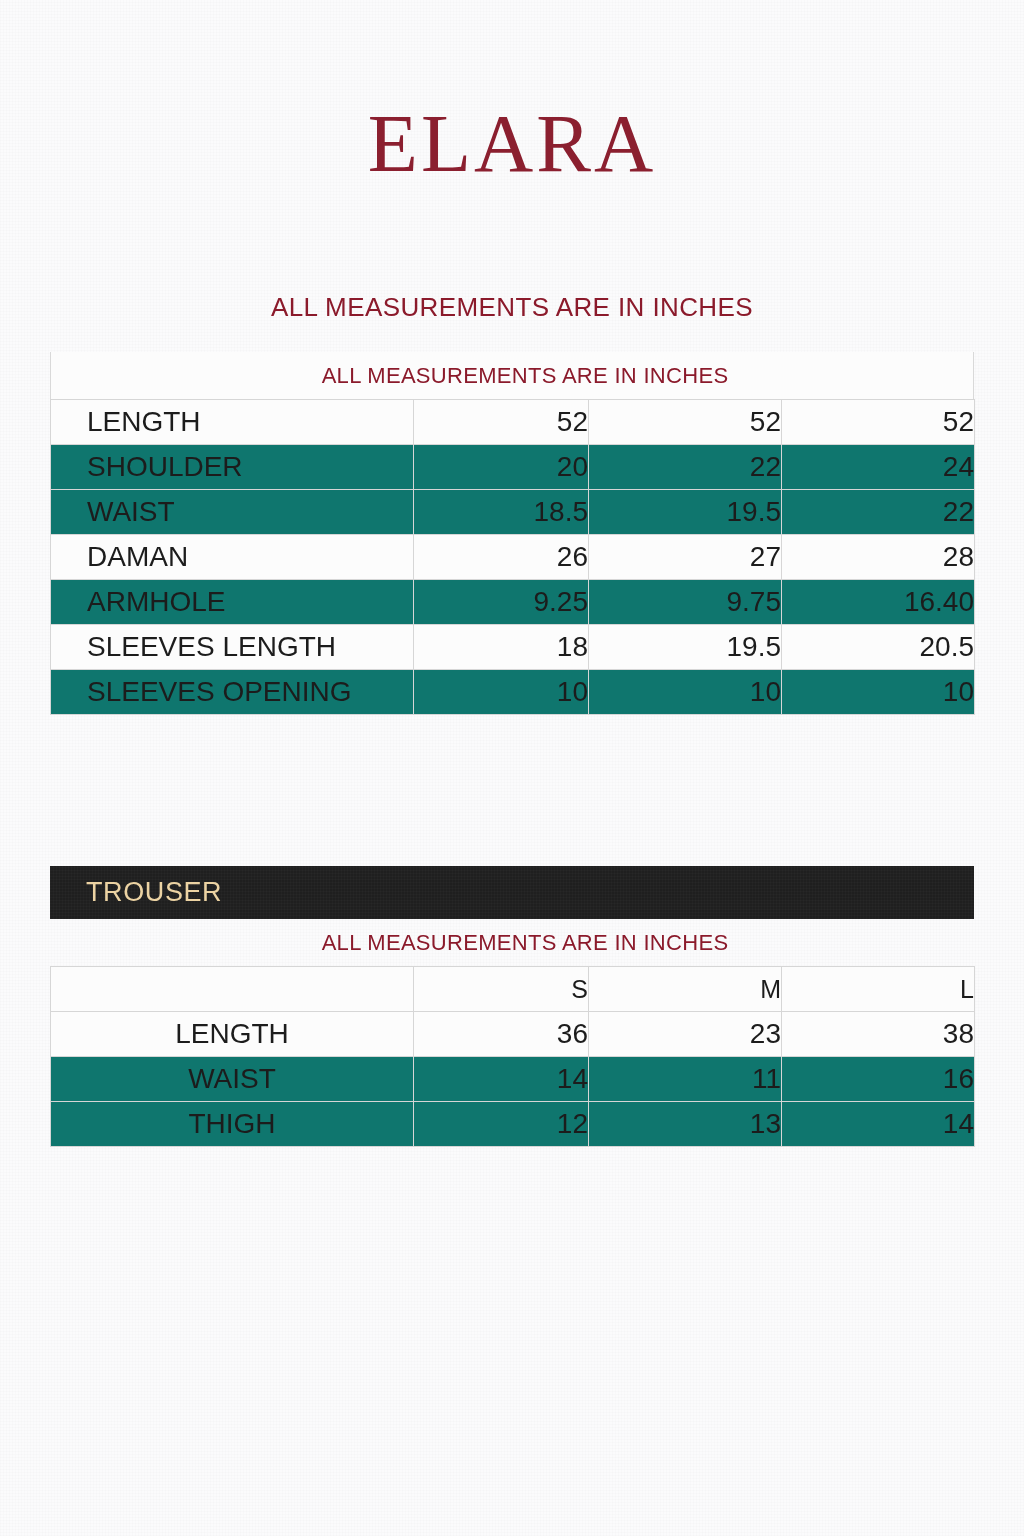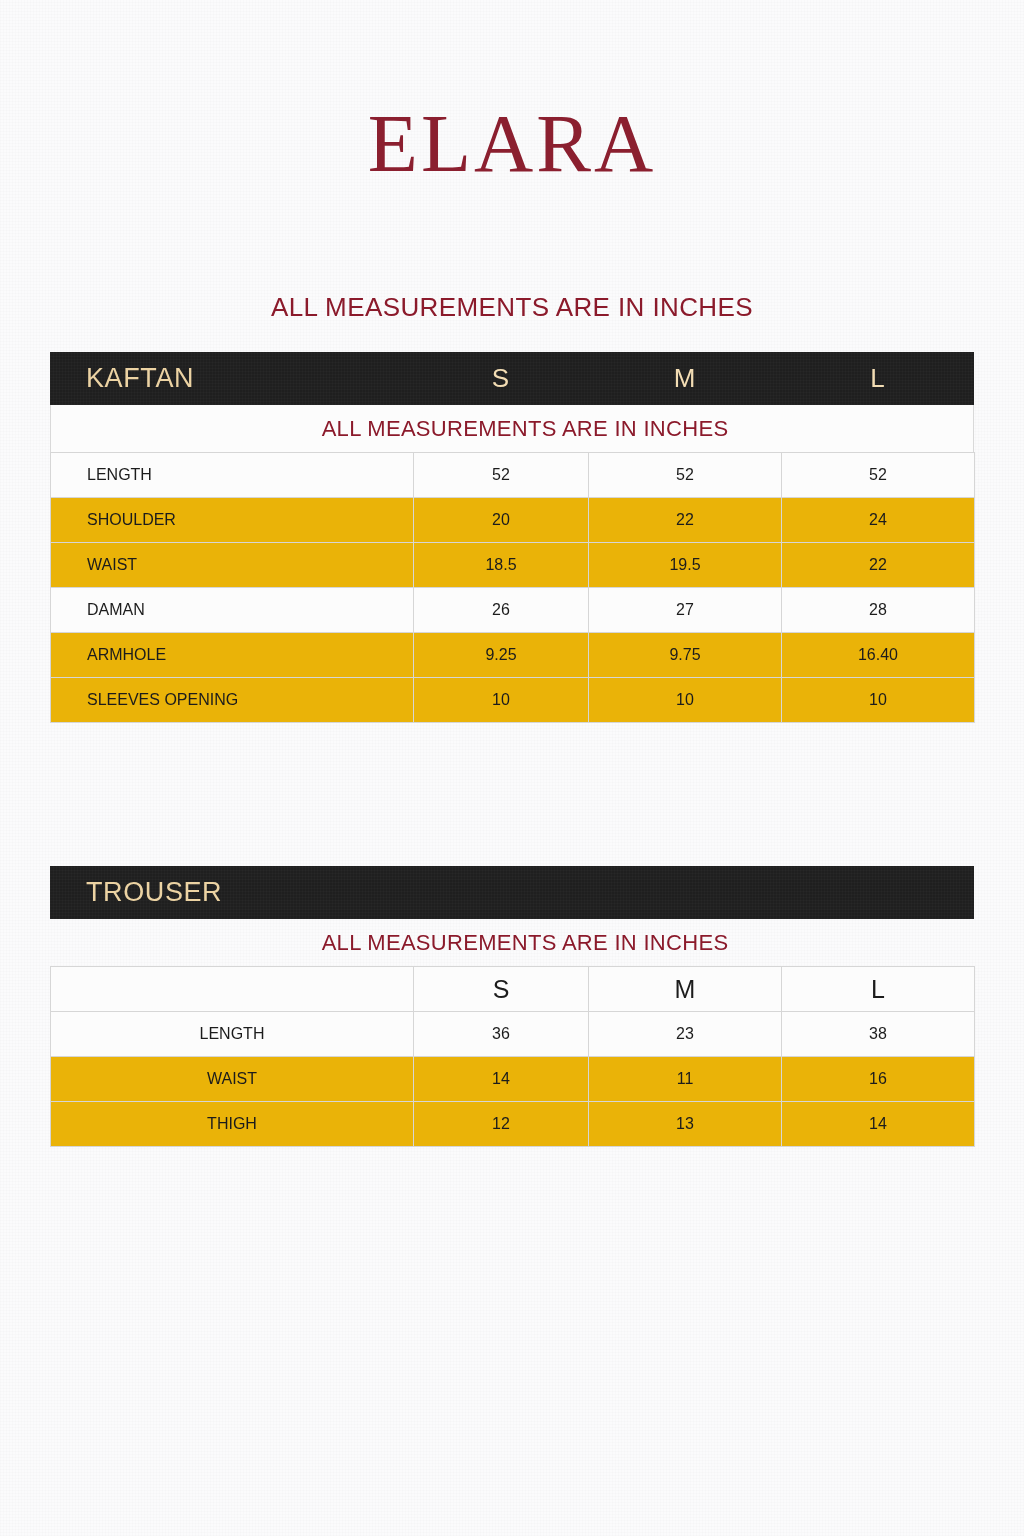--- a/index.html
+++ b/index.html
@@ -122,62 +122,56 @@
   table.size-table {
     width: 100%;
     border-collapse: collapse;
     table-layout: fixed;
     background: #fcfcfc;
   }
   table.size-table td,
   table.size-table th {
     border: 1px solid #d6d6d6;
     height: 45px;
-    font-size: 16px;
+    font-size: 28px;
     font-weight: normal;
     color: #1c1c1c;
     padding: 0;
     box-sizing: border-box;
   }
   table.size-table .lbl-left {
     text-align: left;
     padding-left: 36px;
   }
   table.size-table .lbl-center {
     text-align: center;
   }
   table.size-table .val {
-    text-align: center;
-  }
-  table.size-table tr.shaded td { background: #eab308; }
+    text-align: right;
+  }
+  table.size-table tr.shaded td { background: #0f766e; }
   table.size-table tr.plain td { background: #fcfcfc; }
   table.size-table tr.hdr th { background: #fcfcfc; font-size: 25px; }
 
   col.c-label { width: 363px; }
   col.c-s { width: 175px; }
   col.c-m { width: 193px; }
   col.c-l { width: 193px; }
 </style>
 </head>
 <body>
 
 <div class="page">
 
   <div class="brand">ELARA</div>
 
   <div class="page-subtitle">ALL MEASUREMENTS ARE IN INCHES</div>
 
   <div class="table-block" id="kaftan-block">
 
-    <div class="band">
-      <div class="band-title">KAFTAN</div>
-      <div class="band-size">S</div>
-      <div class="band-size wide">M</div>
-      <div class="band-size wide">L</div>
-    </div>
 
     <div class="sub-note bordered">
       <span class="note-inner">ALL MEASUREMENTS ARE IN INCHES</span>
     </div>
 
     <table class="size-table">
       <colgroup>
         <col class="c-label">
           <col class="c-s">
           <col class="c-m">
@@ -206,20 +200,26 @@
           <td class="lbl-left">DAMAN</td>
           <td class="val">26</td>
           <td class="val">27</td>
           <td class="val">28</td>
         </tr>
         <tr class="shaded">
           <td class="lbl-left">ARMHOLE</td>
           <td class="val">9.25</td>
           <td class="val">9.75</td>
           <td class="val">16.40</td>
+        </tr>
+        <tr class="plain">
+          <td class="lbl-left">SLEEVES LENGTH</td>
+          <td class="val">18</td>
+          <td class="val">19.5</td>
+          <td class="val">20.5</td>
         </tr>
         <tr class="shaded">
           <td class="lbl-left">SLEEVES OPENING</td>
           <td class="val">10</td>
           <td class="val">10</td>
           <td class="val">10</td>
         </tr>
       </tbody>
     </table>
   </div>

